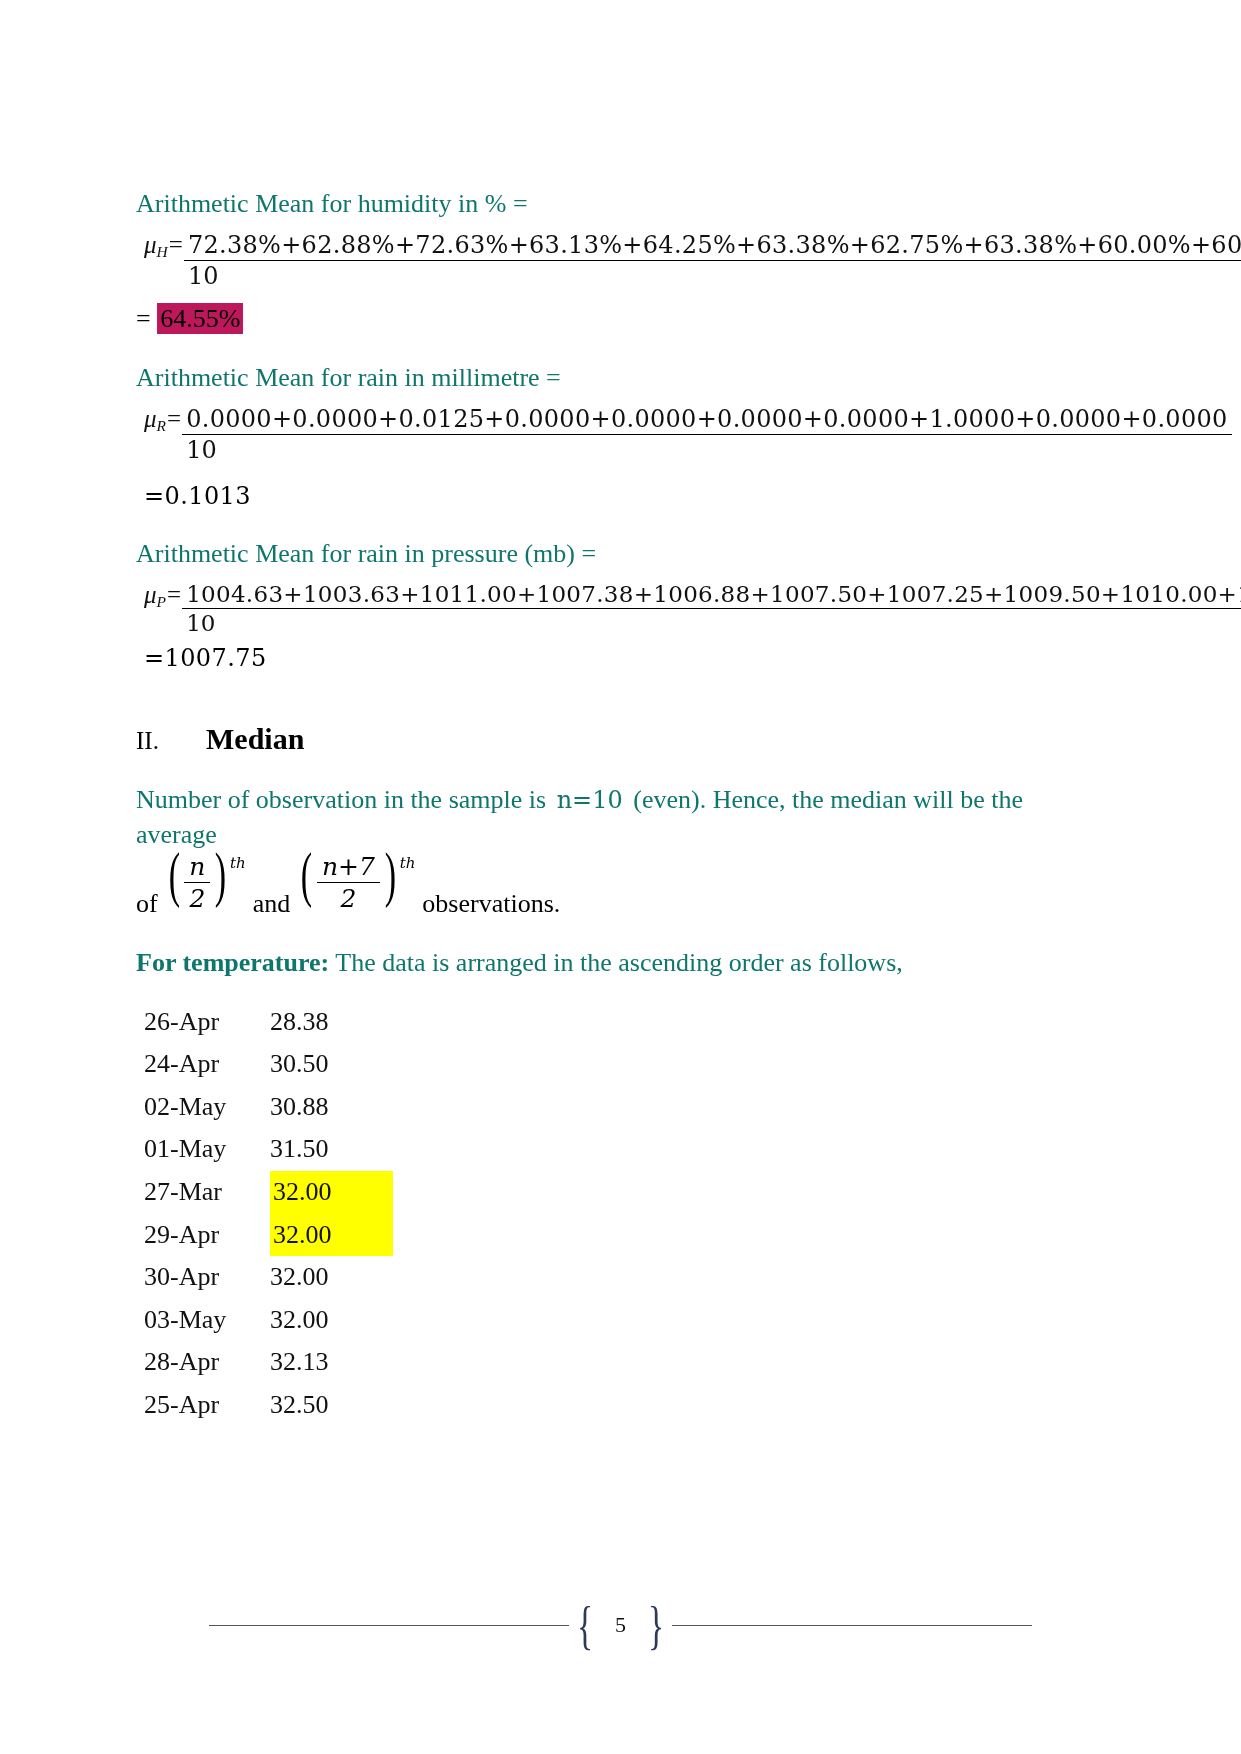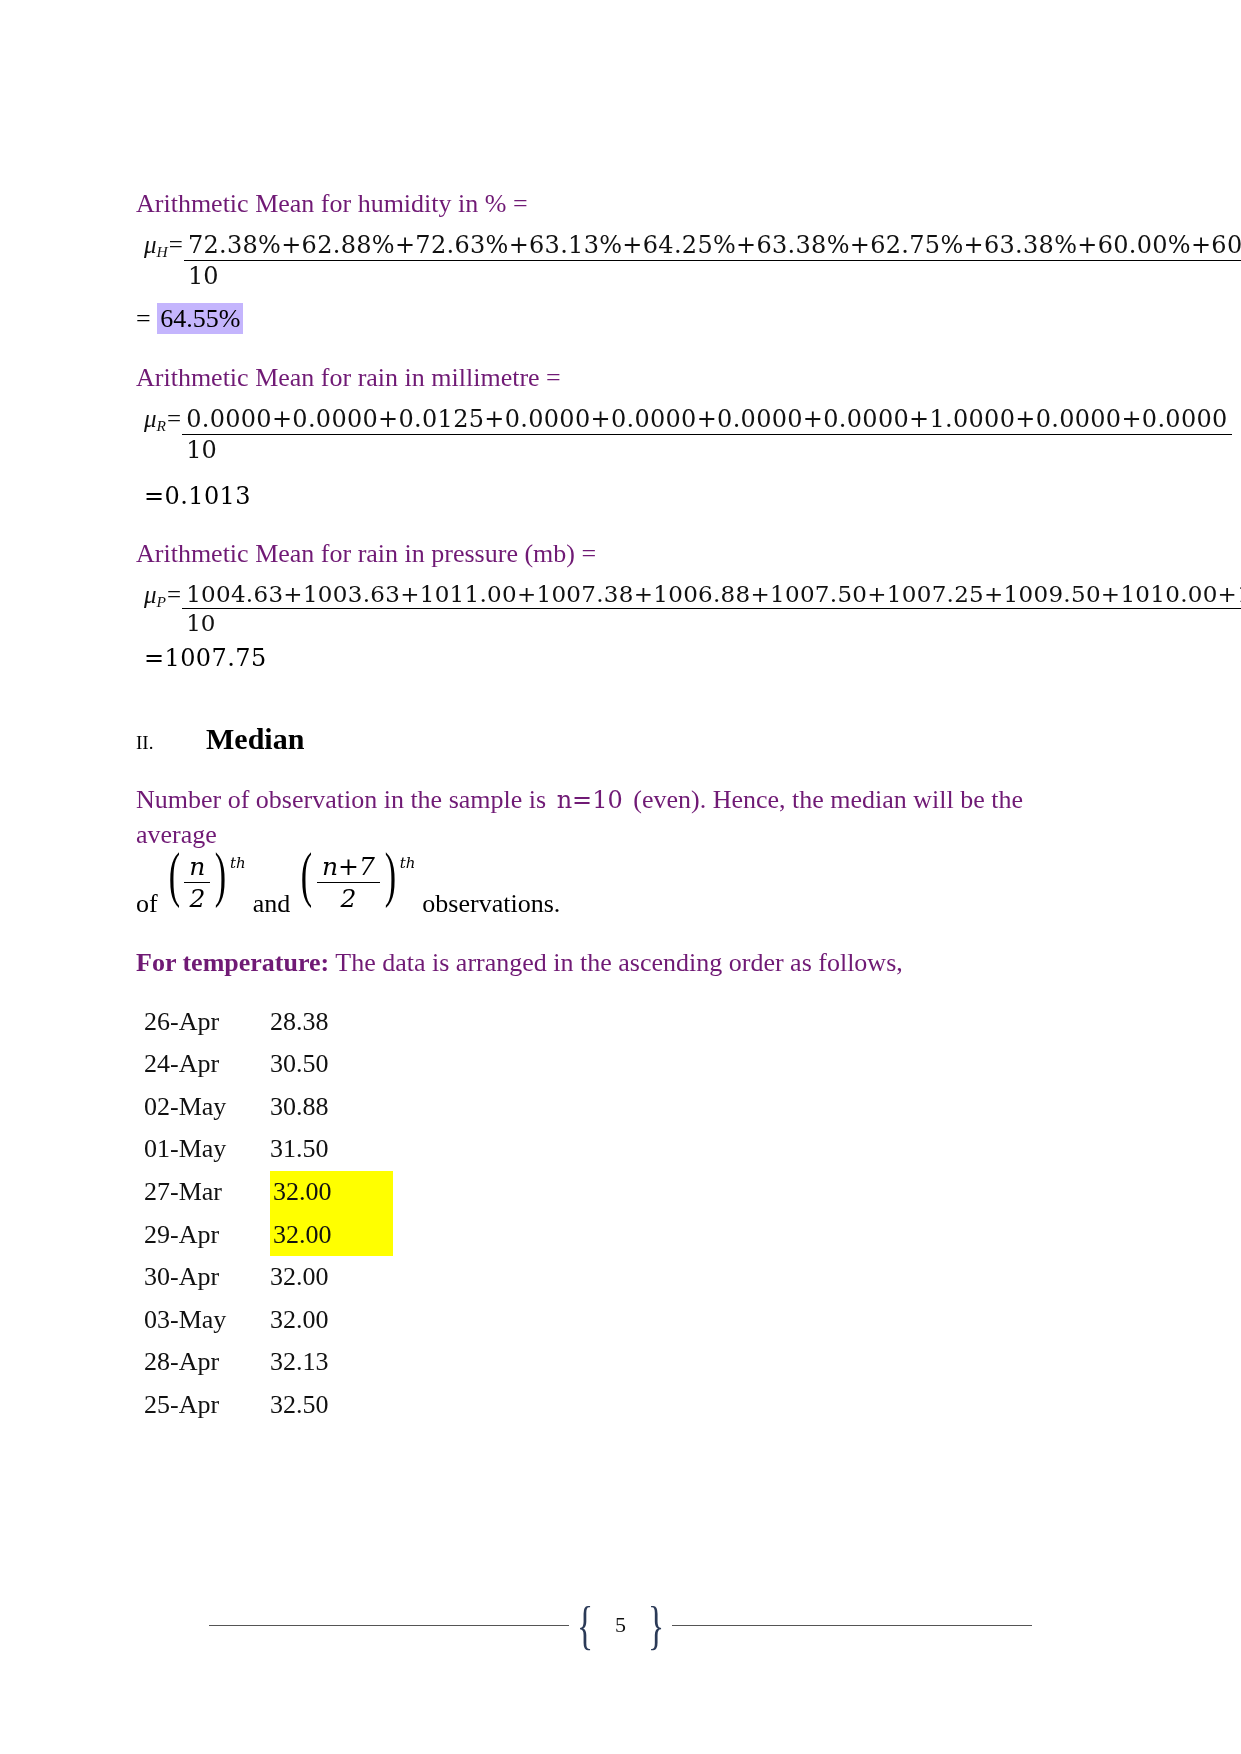--- a/index.html
+++ b/index.html
@@ -22,21 +22,21 @@
     position: absolute;
     left: 136px;
     top: 186px;
     width: 930px;
   }
 
   .para {
     font-size: 26px;
     line-height: 1.35;
     margin: 0 0 6px 0;
-    color: #701a75;
+    color: #0f766e;
   }
   .spacer-sm { height: 14px; }
   .spacer-md { height: 26px; }
   .spacer-lg { height: 40px; }
 
   
   .mathline {
     display: flex;
     align-items: flex-start;
     font-size: 25px;
@@ -78,39 +78,39 @@
     white-space: nowrap;
   }
   .frac.small .num, .frac.small .den { font-size: 23px; }
 
   .resultline {
     font-size: 26px;
     margin: 14px 0 0 0;
     padding-left: 0px;
   }
   .resultline .hl {
-    background: #c4b5fd;
+    background: #be185d;
     padding: 1px 3px;
   }
   .mono-res {
     font-family: "DejaVu Serif", "Liberation Serif", serif;
     font-size: 24px;
     padding-left: 8px;
     letter-spacing: 0.4px;
   }
 
   
   .heading-row {
     display: flex;
     align-items: baseline;
     margin: 10px 0 0 0;
   }
   .heading-num {
     width: 70px;
-    font-size: 19px;
+    font-size: 25px;
   }
   .heading-text {
     font-weight: bold;
     font-size: 30px;
   }
 
   
   .inline-math {
     font-family: "DejaVu Serif", "Liberation Serif", serif;
     font-size: 24px;

